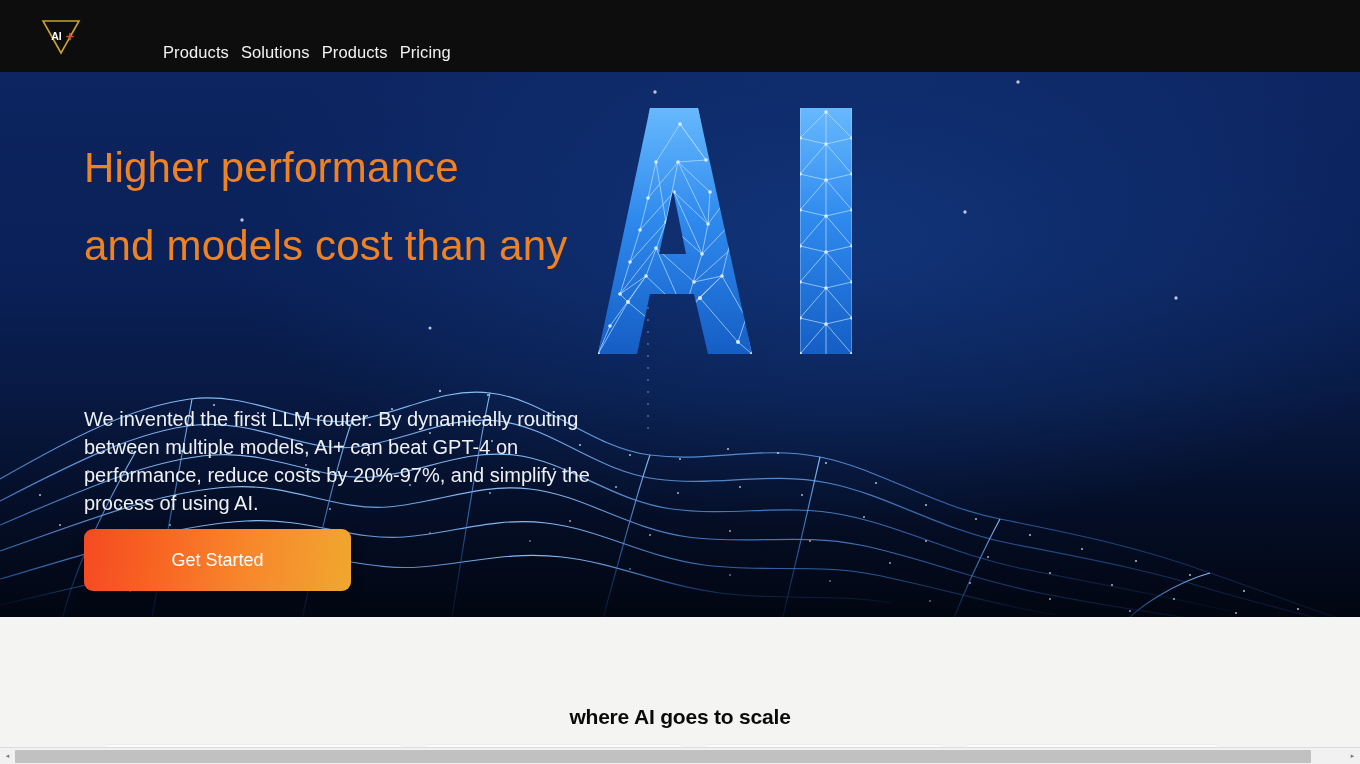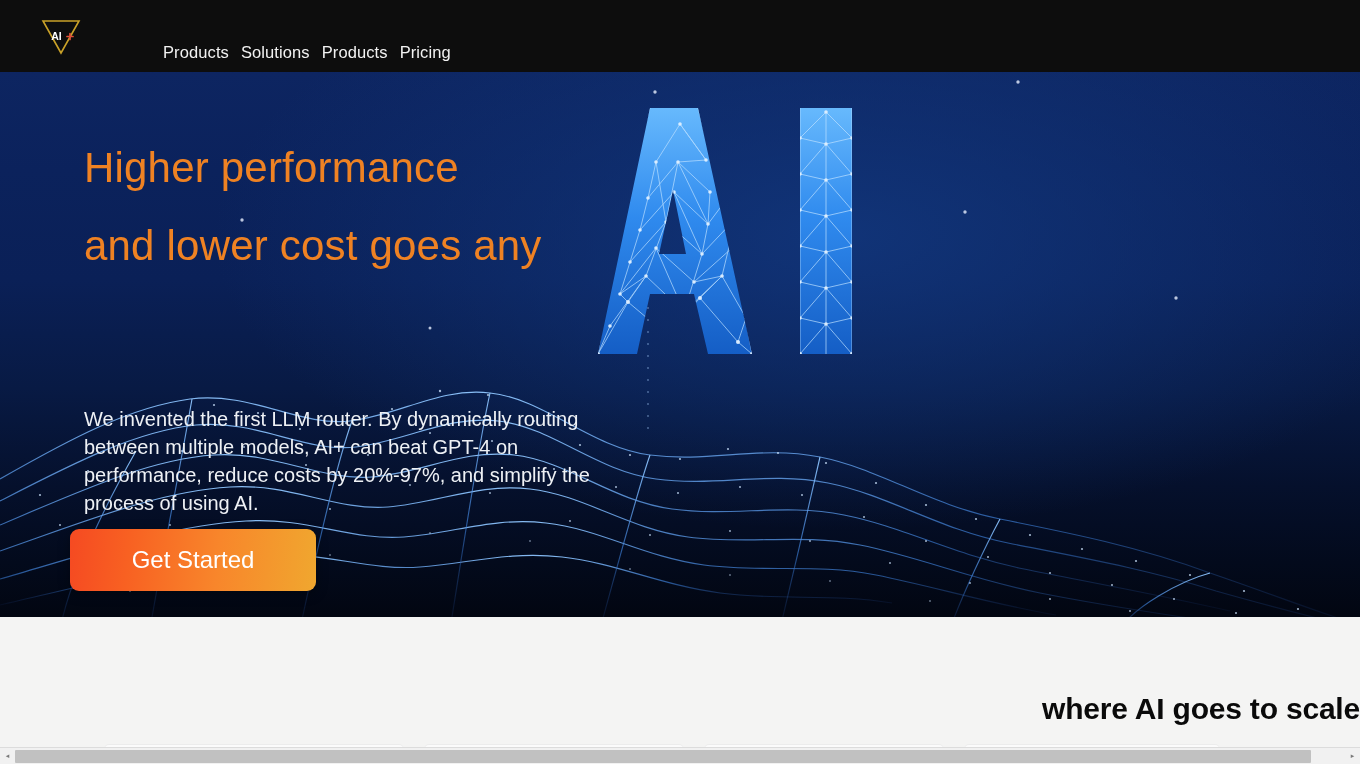--- a/index.html
+++ b/index.html
@@ -62,44 +62,44 @@
   }
   .hero-h1 span { display:block; }
 
   .hero-p {
     position:absolute; left:84px; top:333px;
     width:525px;
     color:#eef1f5; font-size:20px; font-weight:400; line-height:28px;
   }
 
   .btn-get-started {
-    position:absolute; left:70px; top:457px;
-    width:246px; height:62px;
+    position:absolute; left:84px; top:457px;
+    width:267px; height:62px;
     border:none; border-radius:9px;
-    color:#fff; font-size:24px;
+    color:#fff; font-size:18px;
     font-family:"Liberation Sans", sans-serif;
     cursor:pointer;
     background:linear-gradient(95deg,#f54a22 0%, #f86122 24%, #f8862b 60%, #f0a72f 100%);
     box-shadow:0 3px 12px rgba(0,0,0,.35);
   }
 
   
   .ai-art { position:absolute; left:470px; top:-10px; width:450px; height:340px; }
   .wave-art { position:absolute; left:0; bottom:-12px; width:1360px; height:300px; }
   .streaks { position:absolute; inset:0; }
 
   
   .scale-section {
     position:absolute; top:617px; left:0; width:1360px; height:130px;
     background:#f4f4f3;
   }
   .scale-title {
-    position:absolute; top:75px; left:0; width:1360px;
-    text-align:right;
-    color:#0a0a0a; font-size:30px; font-weight:bold;
+    position:absolute; top:88px; left:0; width:1360px;
+    text-align:center;
+    color:#0a0a0a; font-size:21px; font-weight:bold;
     letter-spacing:-.2px;
   }
   .card-peek {
     position:absolute; top:744px; height:6px;
     background:#fbfbfb; border-top:1px solid #ececec;
     border-left:1px solid #efefef; border-right:1px solid #efefef;
     border-radius:5px 5px 0 0;
   }
 
   
@@ -443,21 +443,21 @@
           <circle cx="730" cy="246" r=".8"></circle>
             <circle cx="830" cy="252" r=".8"></circle>
             <circle cx="930" cy="272" r=".8"></circle>
         </g>
       </svg>
     </div>
 
     <div class="hero-inner">
       <h1 class="hero-h1">
         <span>Higher performance</span>
-        <span>and lower cost goes any</span>
+        <span>and models cost than any</span>
       </h1>
 
       <p class="hero-p">We invented the first LLM router. By dynamically routing between multiple models, AI+ can beat GPT-4 on performance, reduce costs by 20%-97%, and simplify the process of using AI.</p>
 
       <button class="btn-get-started">Get Started</button>
     </div>
   </section>
 
   <section class="scale-section">
     <h2 class="scale-title">where AI goes to scale</h2>

